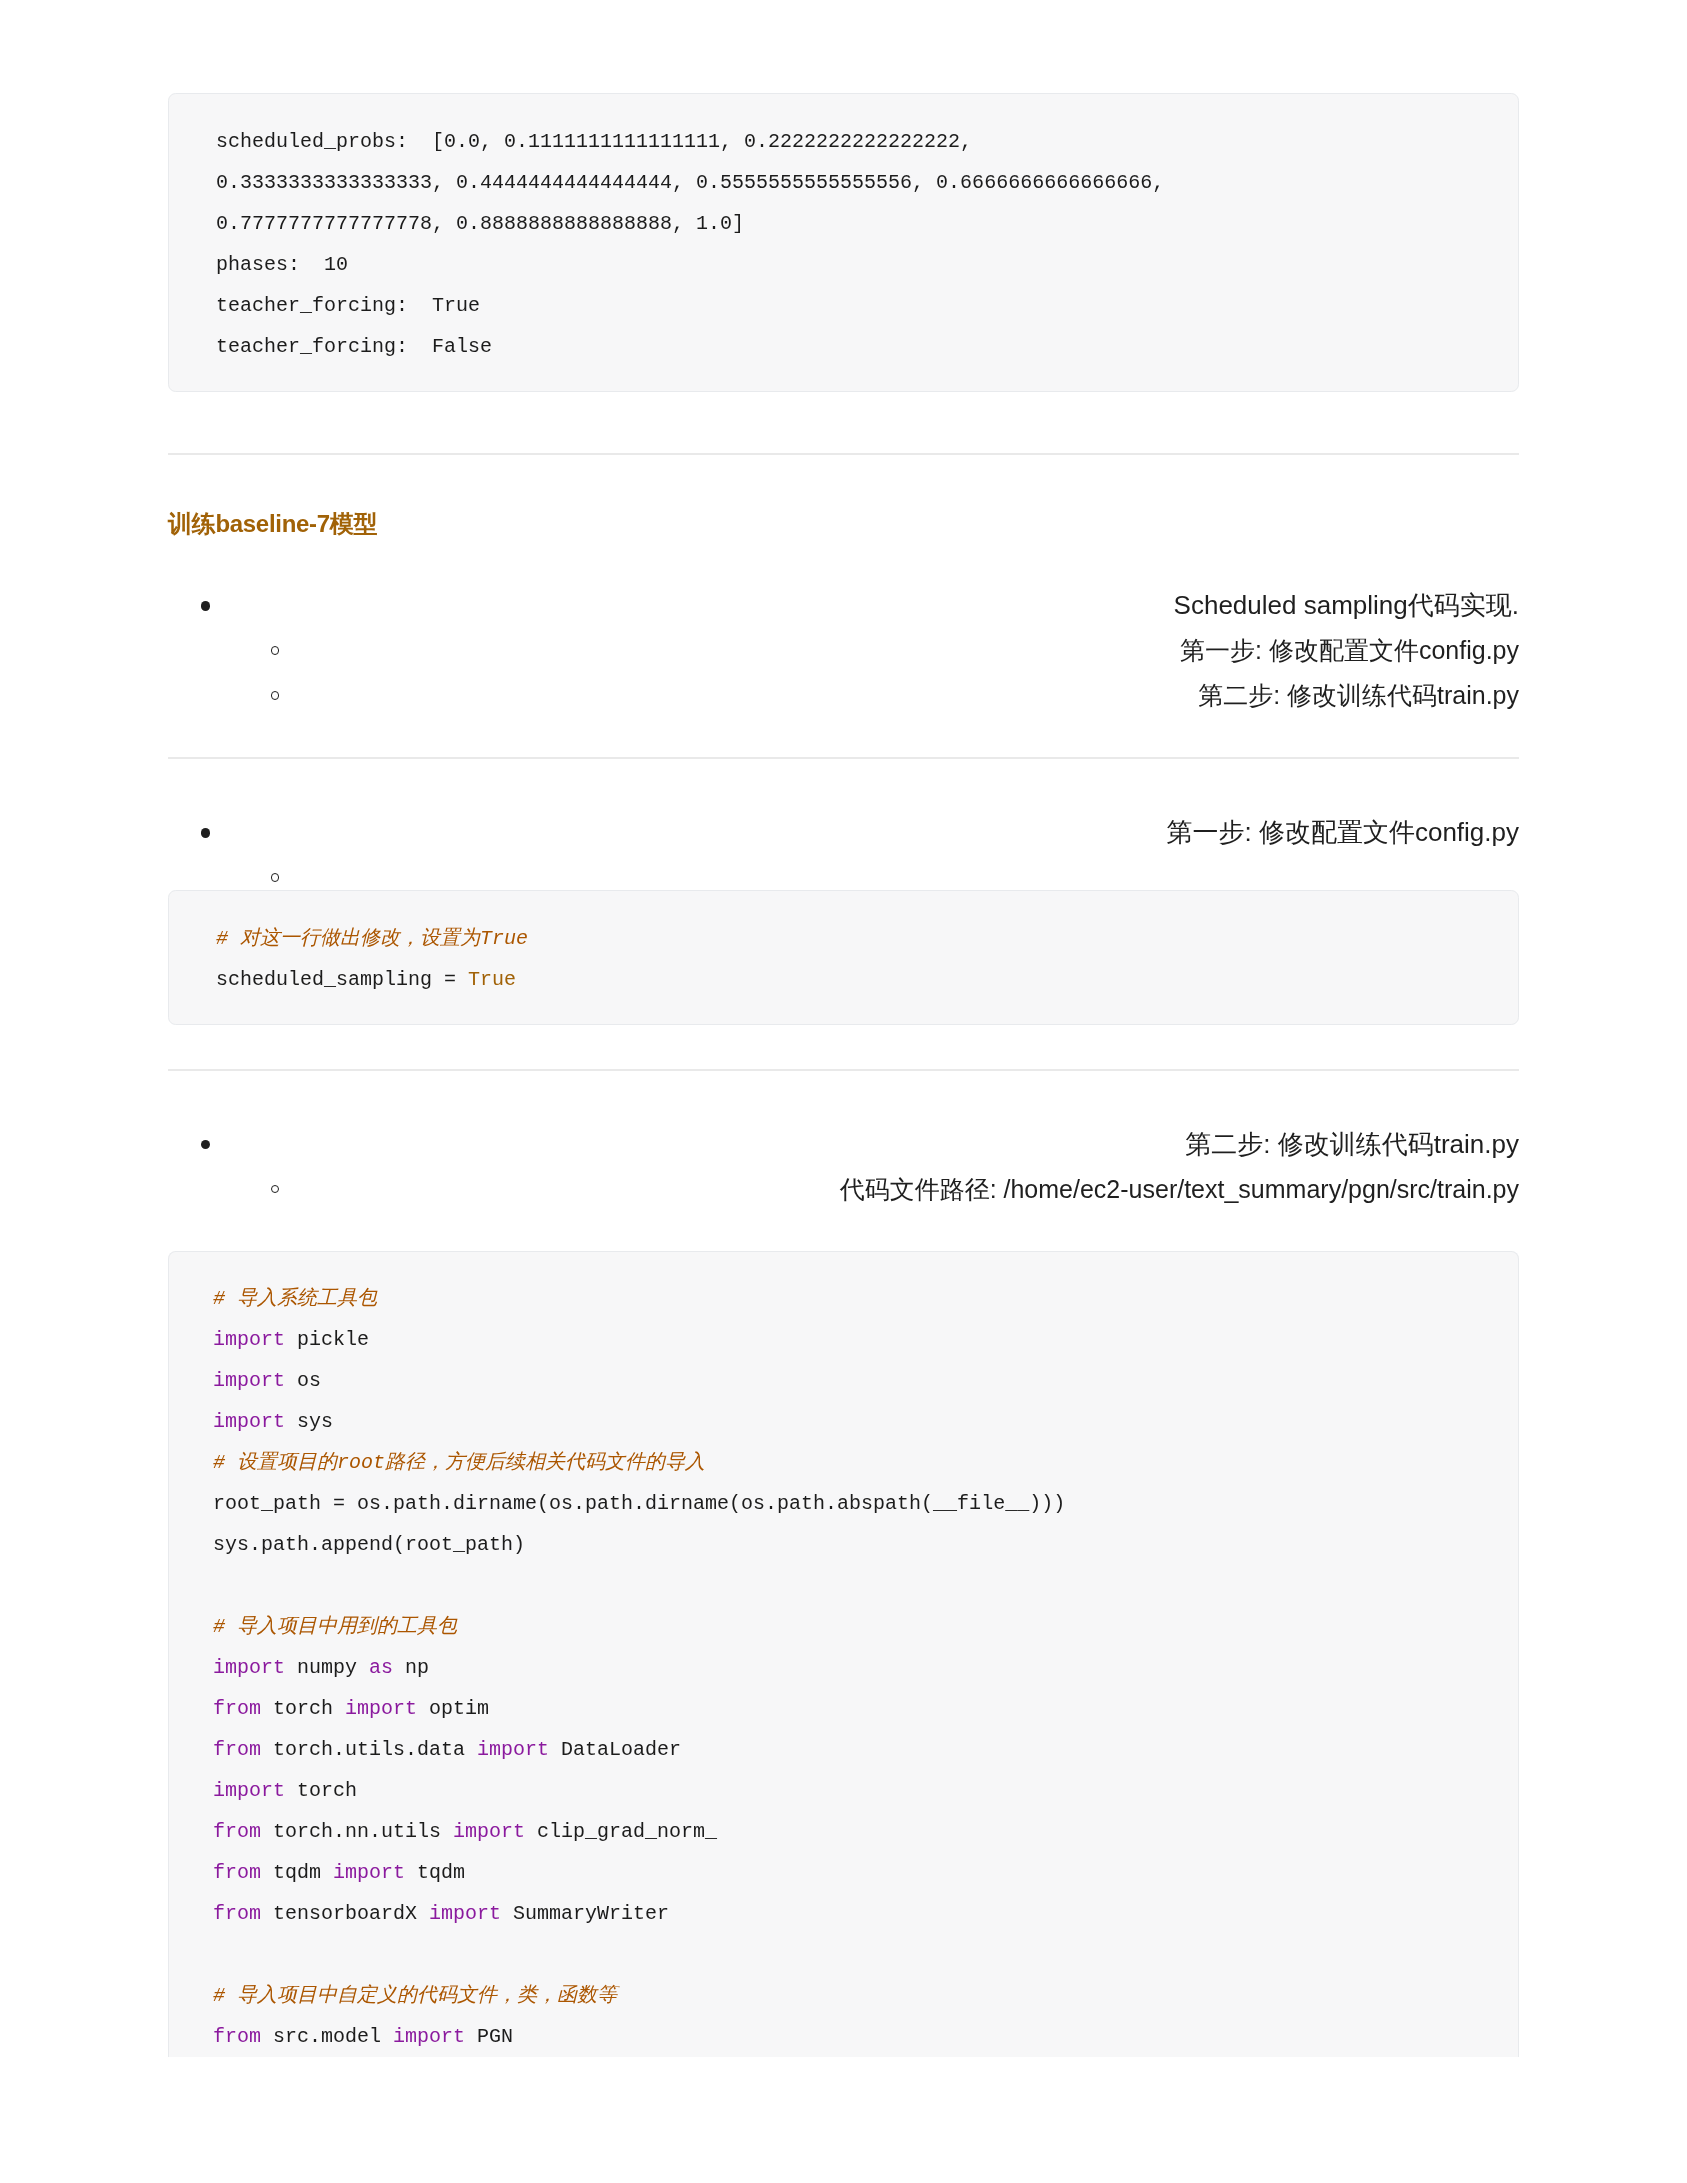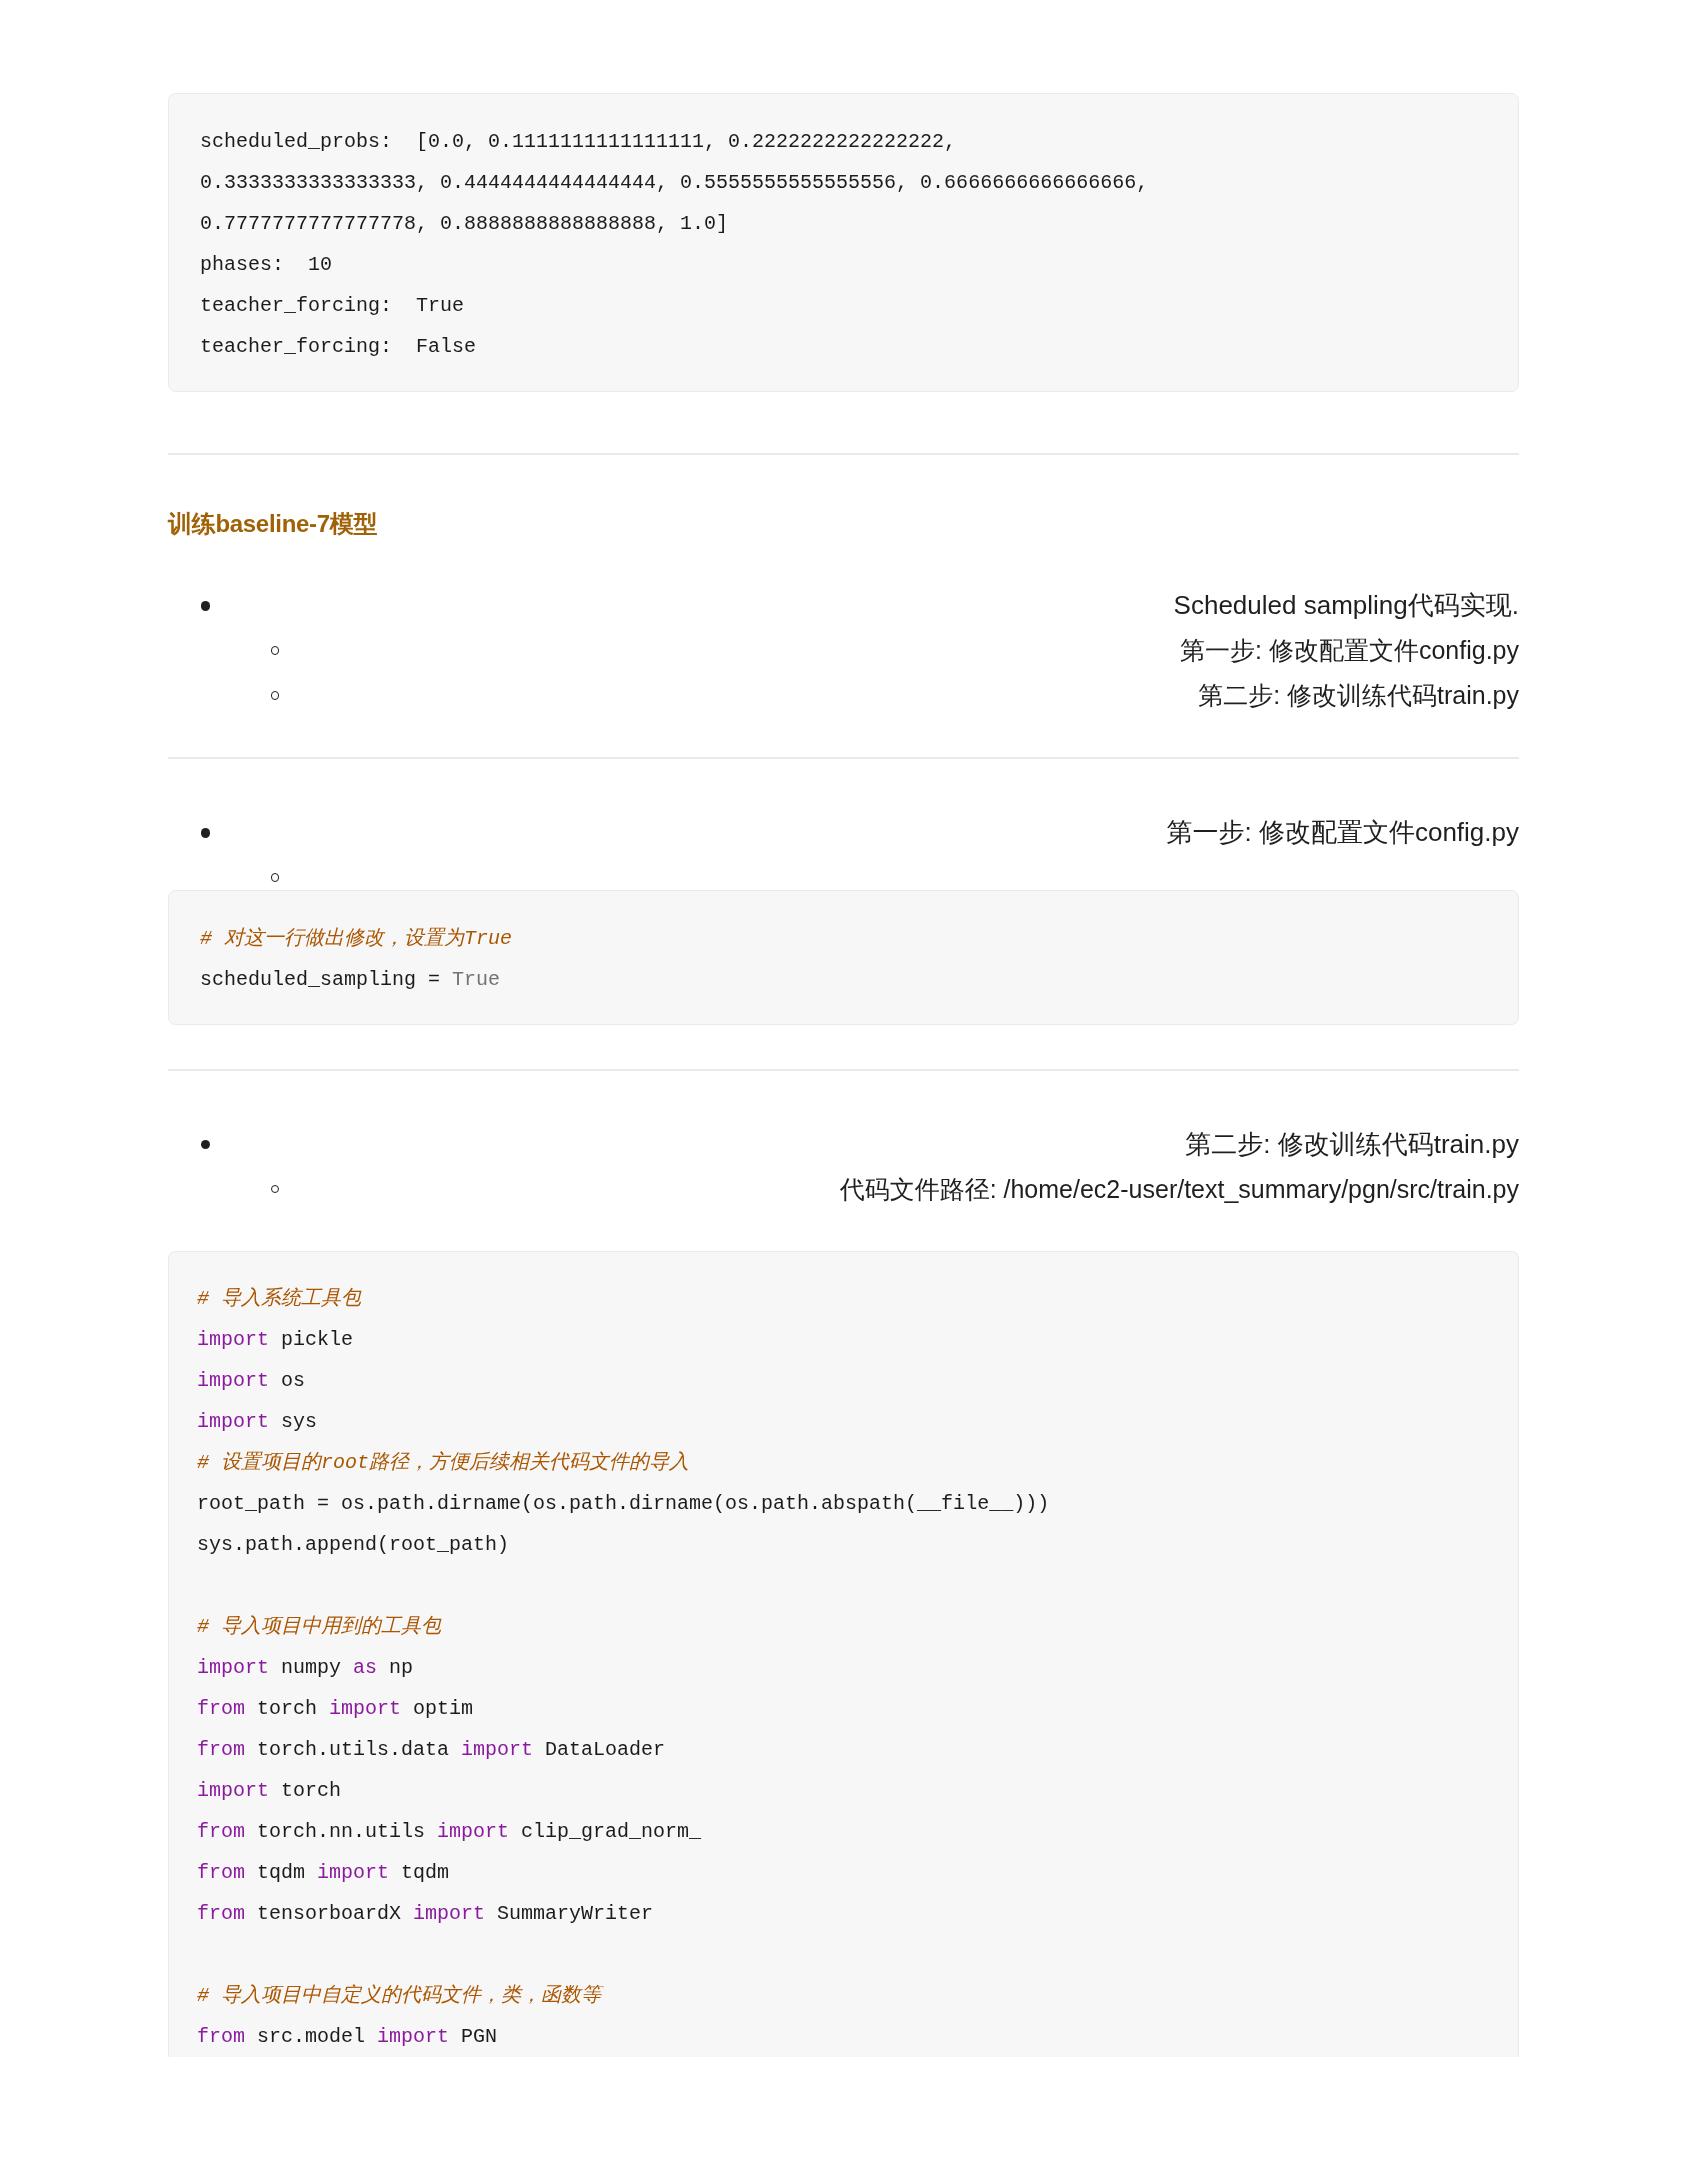--- a/index.html
+++ b/index.html
@@ -43,25 +43,25 @@
     word-break: break-word;
     overflow: hidden;
   }
   .codeblock.clipped {
     border-bottom: none;
     border-bottom-left-radius: 0;
     border-bottom-right-radius: 0;
     padding-bottom: 0;
     padding-left: 28px;
   }
-  .code-line { white-space: pre-wrap; }
+  .code-line { white-space: pre-wrap; margin-left: 16px; }
   .code-blank { height: 41px; }
   .tok-comment { color: #ab5600; font-style: italic; }
   .tok-kw      { color: #8b1a9e; }
-  .tok-const   { color: #737373; }
+  .tok-const   { color: #a16207; }
   .tok-plain   { color: #1c1c1c; }
 
   
   hr.rule {
     border: none;
     border-top: 2.8px solid #e9e9e9;
     margin: 0;
     height: 0;
   }
 

